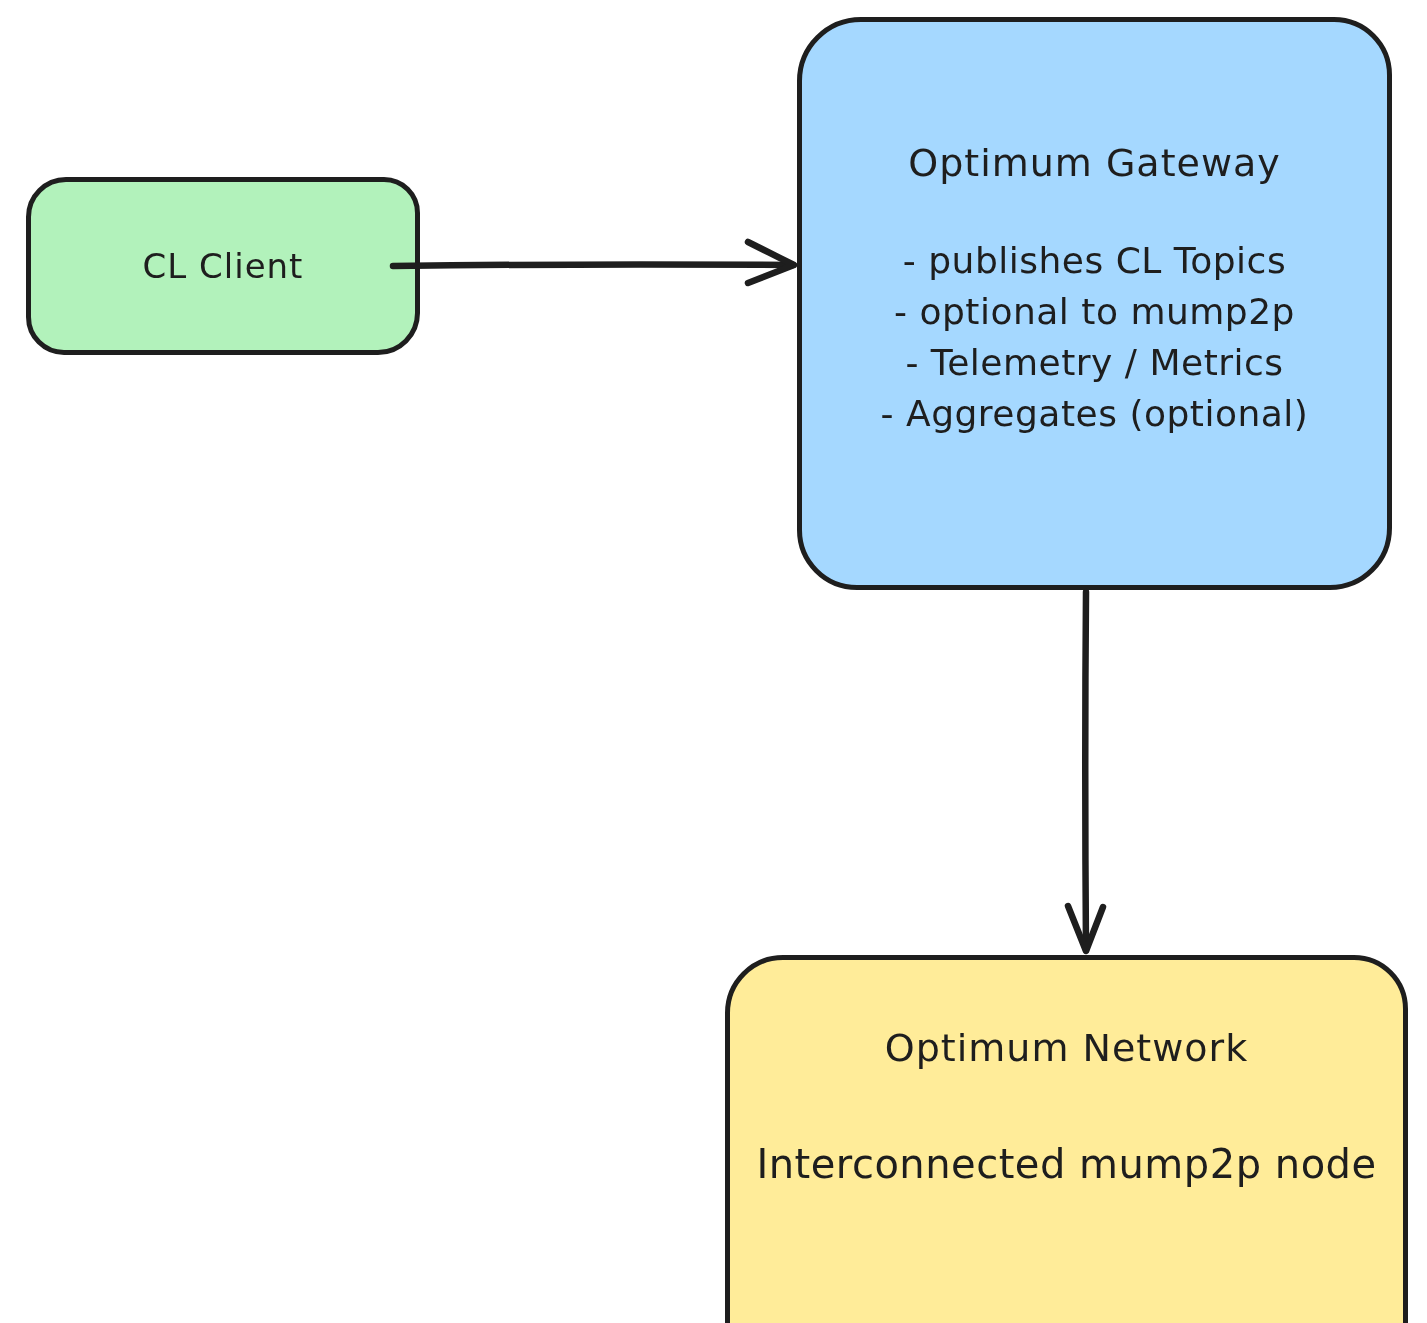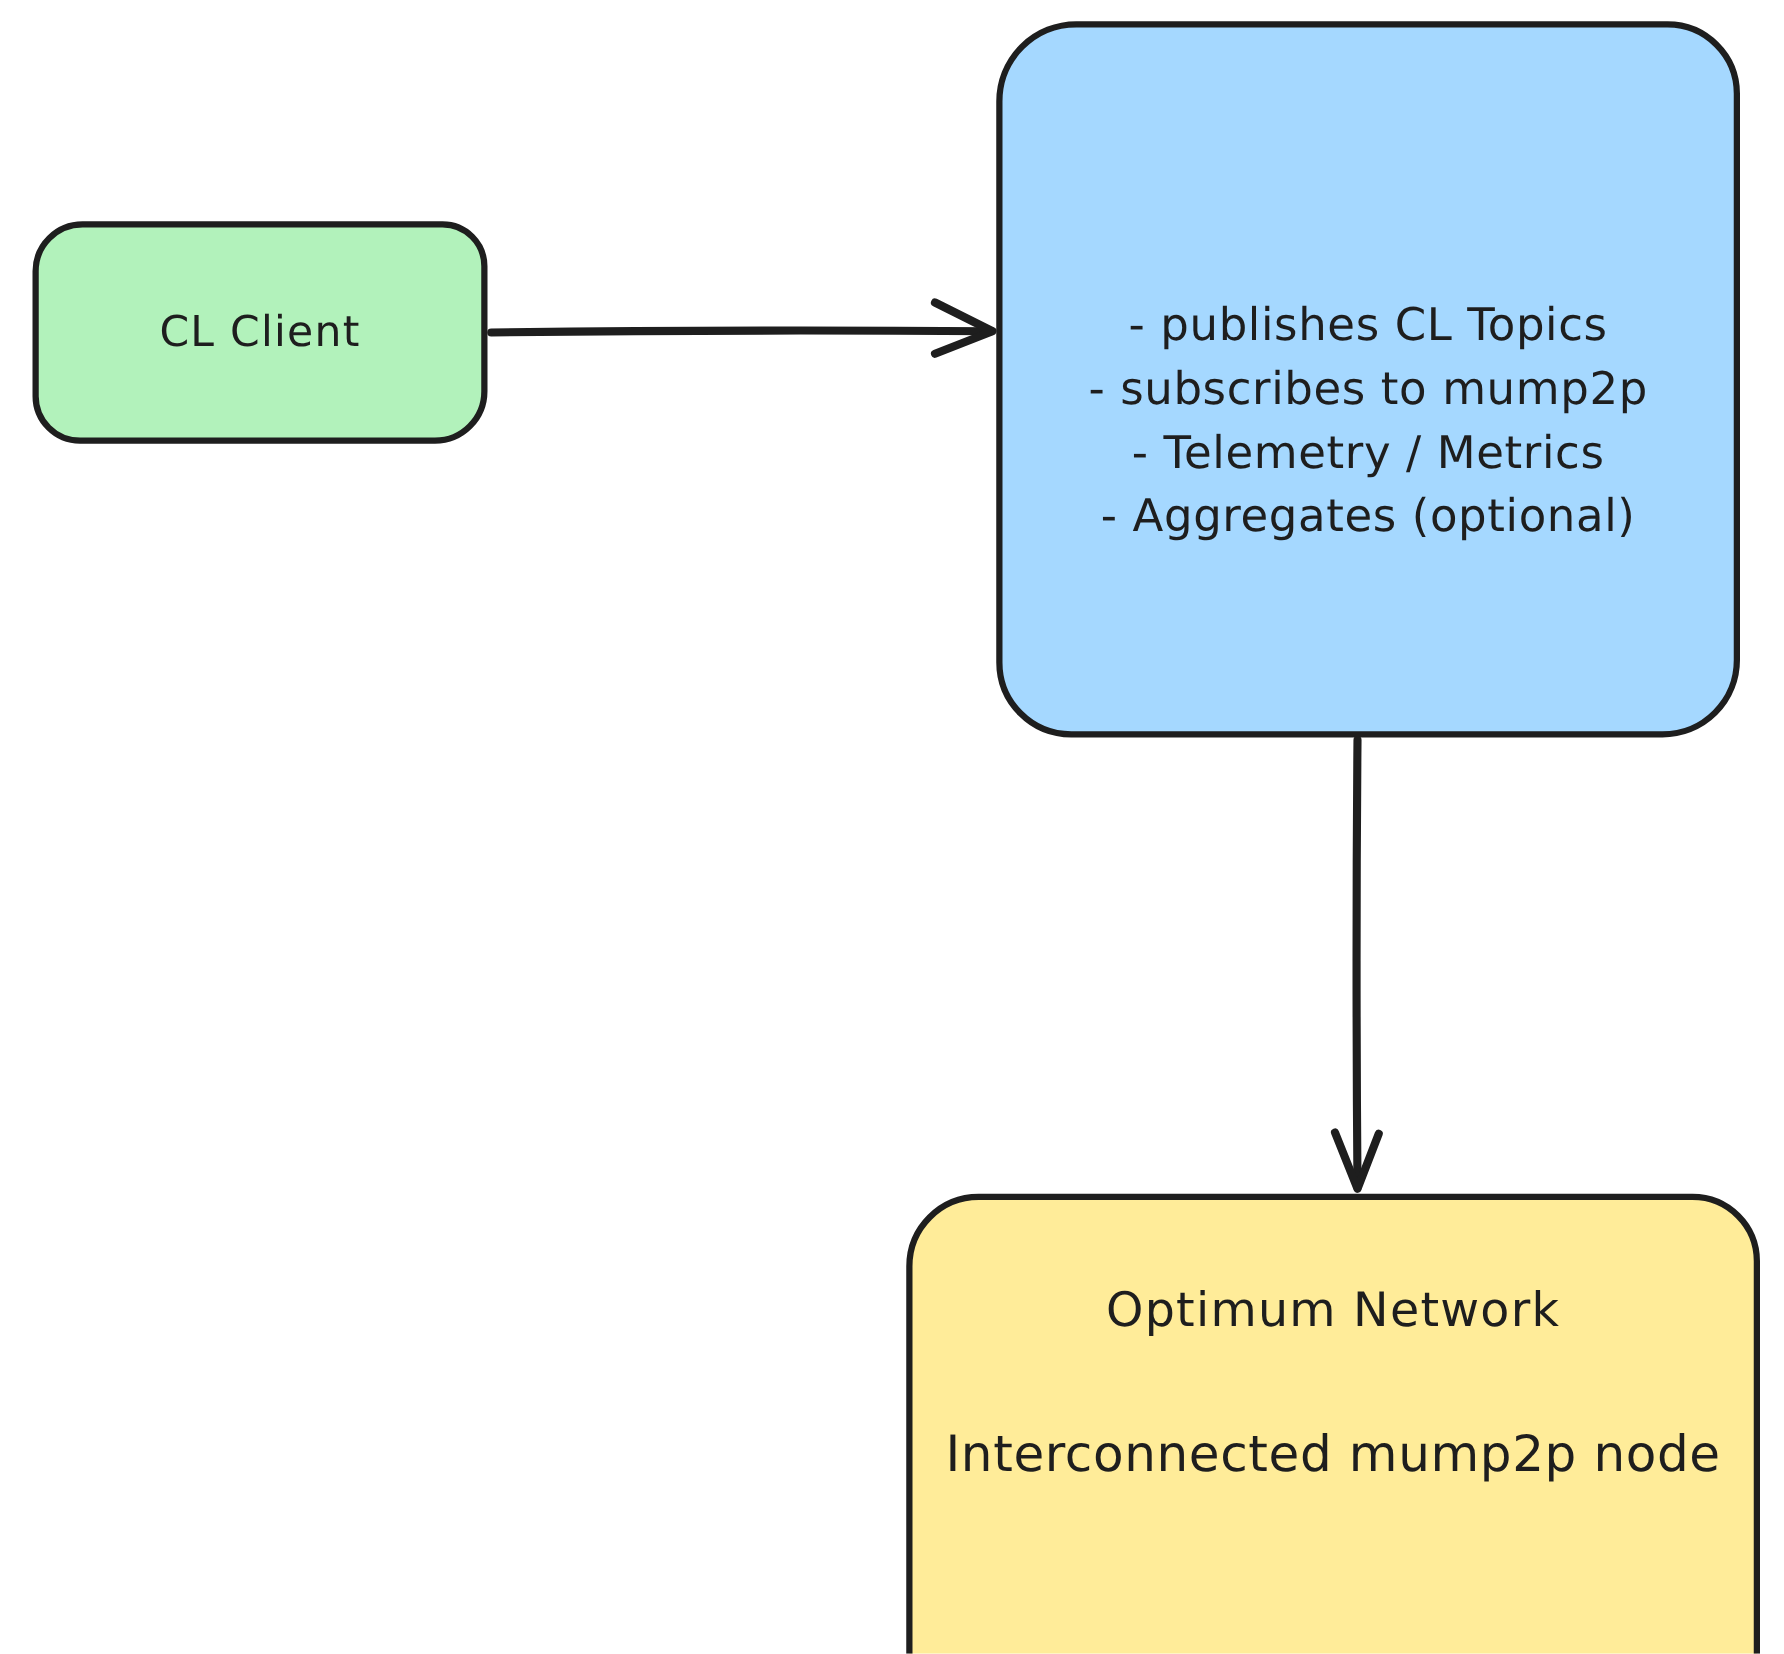--- a/index.html
+++ b/index.html
@@ -26,21 +26,21 @@
     position: absolute;
     left: 0;
     right: 0;
     text-align: center;
     white-space: nowrap;
   }
   
   #cl-client {
     left: 26px;
     top: 177px;
-    width: 364px;
+    width: 394px;
     height: 178px;
     border-radius: 40px 36px 42px 38px;
     display: flex;
     align-items: center;
     justify-content: center;
   }
   #cl-client .label {
     font-size: 34px;
     letter-spacing: 1px;
   }
@@ -99,23 +99,24 @@
   <div class="node" id="cl-client" style="background-color: rgb(178, 242, 187);">
     <span class="label">CL Client</span>
   </div>
 
   <svg class="arrow" id="arrow-client-gateway" width="412" height="74" viewBox="0 0 412 74">
     <path d="M 5 38 Q 200 35.5 405 37" fill="none" stroke-width="6.5" stroke-linecap="round" stroke-linejoin="round" stroke="#1e1e1e"></path>
     <path d="M 360 14 L 406 37 L 360 55" fill="none" stroke-width="6.5" stroke-linecap="round" stroke-linejoin="round" stroke="#1e1e1e"></path>
   </svg>
 
   <div class="node" id="optimum-gateway" style="background-color: rgb(165, 216, 255);">
+    <div class="node-text gateway-title">Optimum Gateway</div>
     <div class="node-text gateway-list">
       <div>- publishes CL Topics</div>
-      <div>- subscribes to mump2p</div>
+      <div>- optional to mump2p</div>
       <div>- Telemetry / Metrics</div>
       <div>- Aggregates (optional)</div>
     </div>
   </div>
 
   <svg class="arrow" id="arrow-gateway-network" width="70" height="374" viewBox="0 0 70 374">
     <path d="M 34 6 Q 32.5 180 34 364" fill="none" stroke-width="6.5" stroke-linecap="round" stroke-linejoin="round" stroke="#1e1e1e"></path>
     <path d="M 16 320 L 34 365 L 51 321" fill="none" stroke-width="6.5" stroke-linecap="round" stroke-linejoin="round" stroke="#1e1e1e"></path>
   </svg>
 

